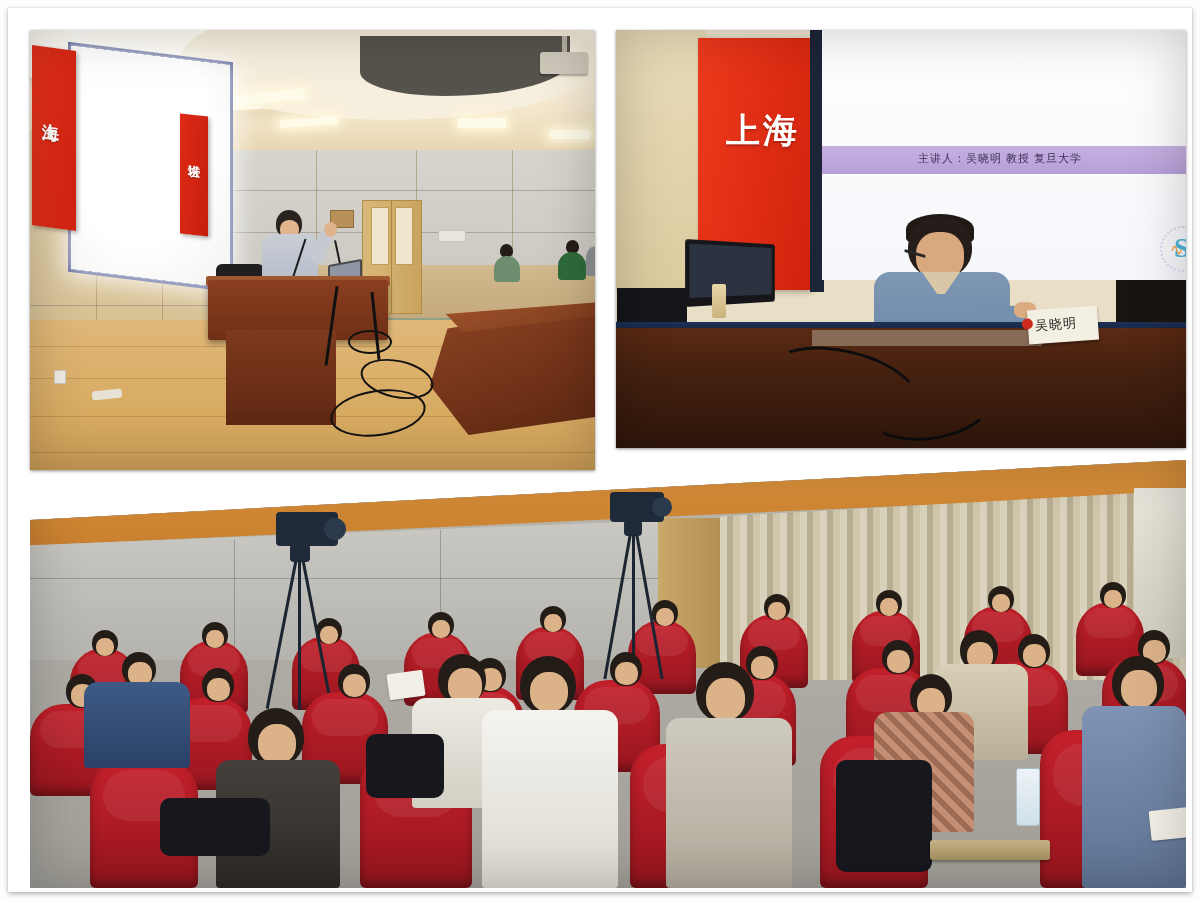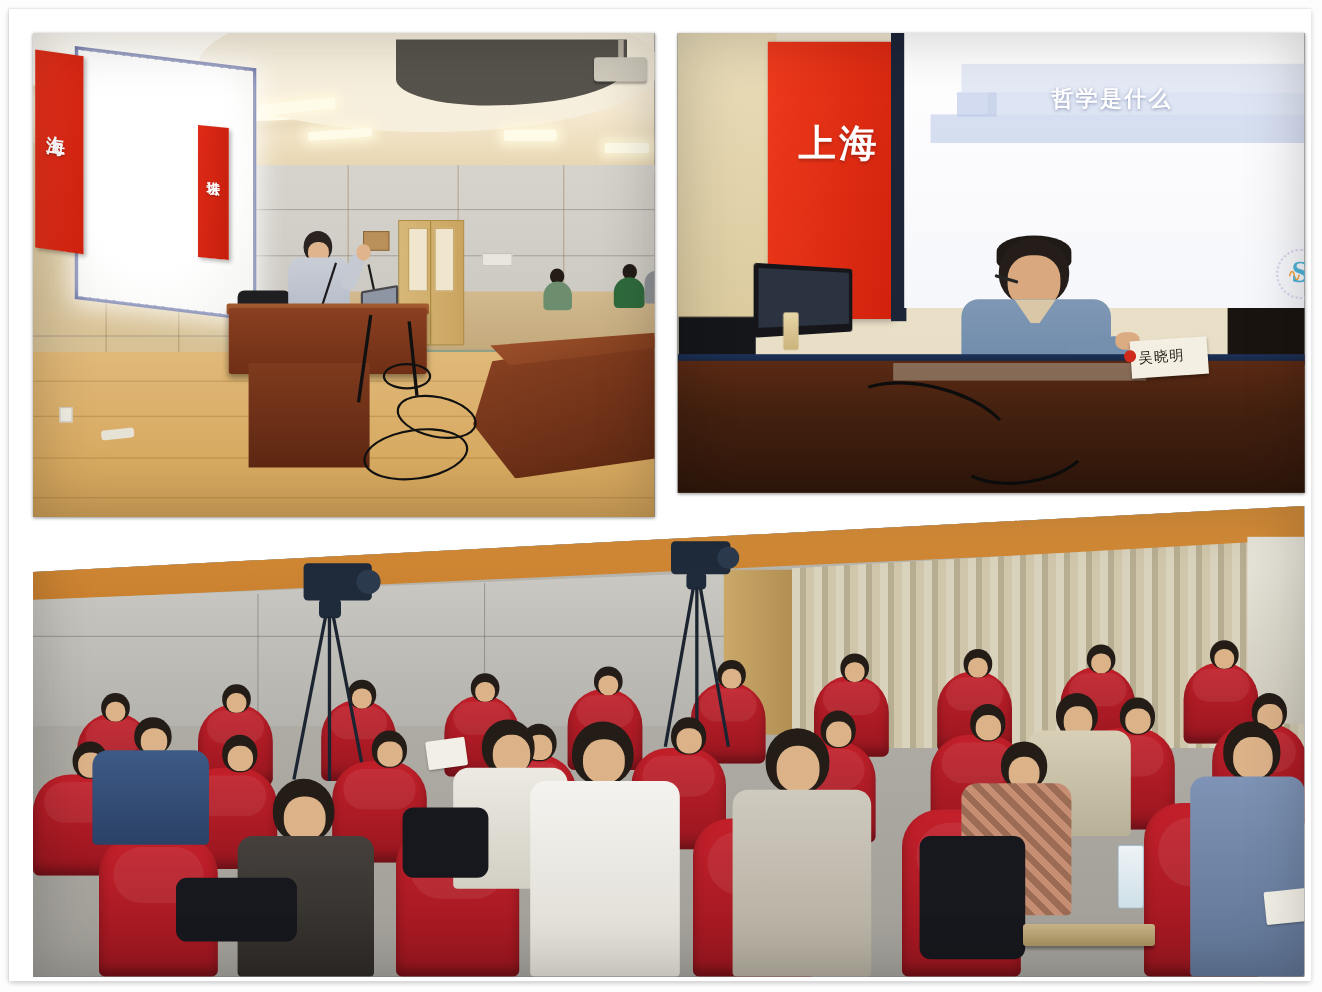--- a/index.html
+++ b/index.html
@@ -356,26 +356,22 @@
     <div class="photo" id="photo-speaker">
       <div class="scene">
         <div class="sp-bg"></div>
         <div class="sp-wallL"></div>
         <div class="sp-banner">
           <span class="sp-banner-txt">上海</span>
         </div>
         <div class="sp-dark"></div>
 
         <div class="sp-screen">
-          <div class="slide">
-            <div class="slide-band sb1"></div>
-            <div class="slide-band sb4"></div>
-            <div class="slide-band sb2"></div>
-            <div class="slide-band sb3"></div>
-            <div class="slide-title">哲学是什么</div>
+          <div class="slide-sub-bar">
+            <div class="slide-sub">主讲人：吴晓明 教授 复旦大学</div>
           </div>
           <div class="sp-logo">
             <div class="sp-logo-ring"></div>
             <div class="sp-logo-s2">∿</div>
             <div class="sp-logo-s">S</div>
           </div>
         </div>
 
         <div class="sp-monitor">
           <div class="sp-monitor-s"></div>

